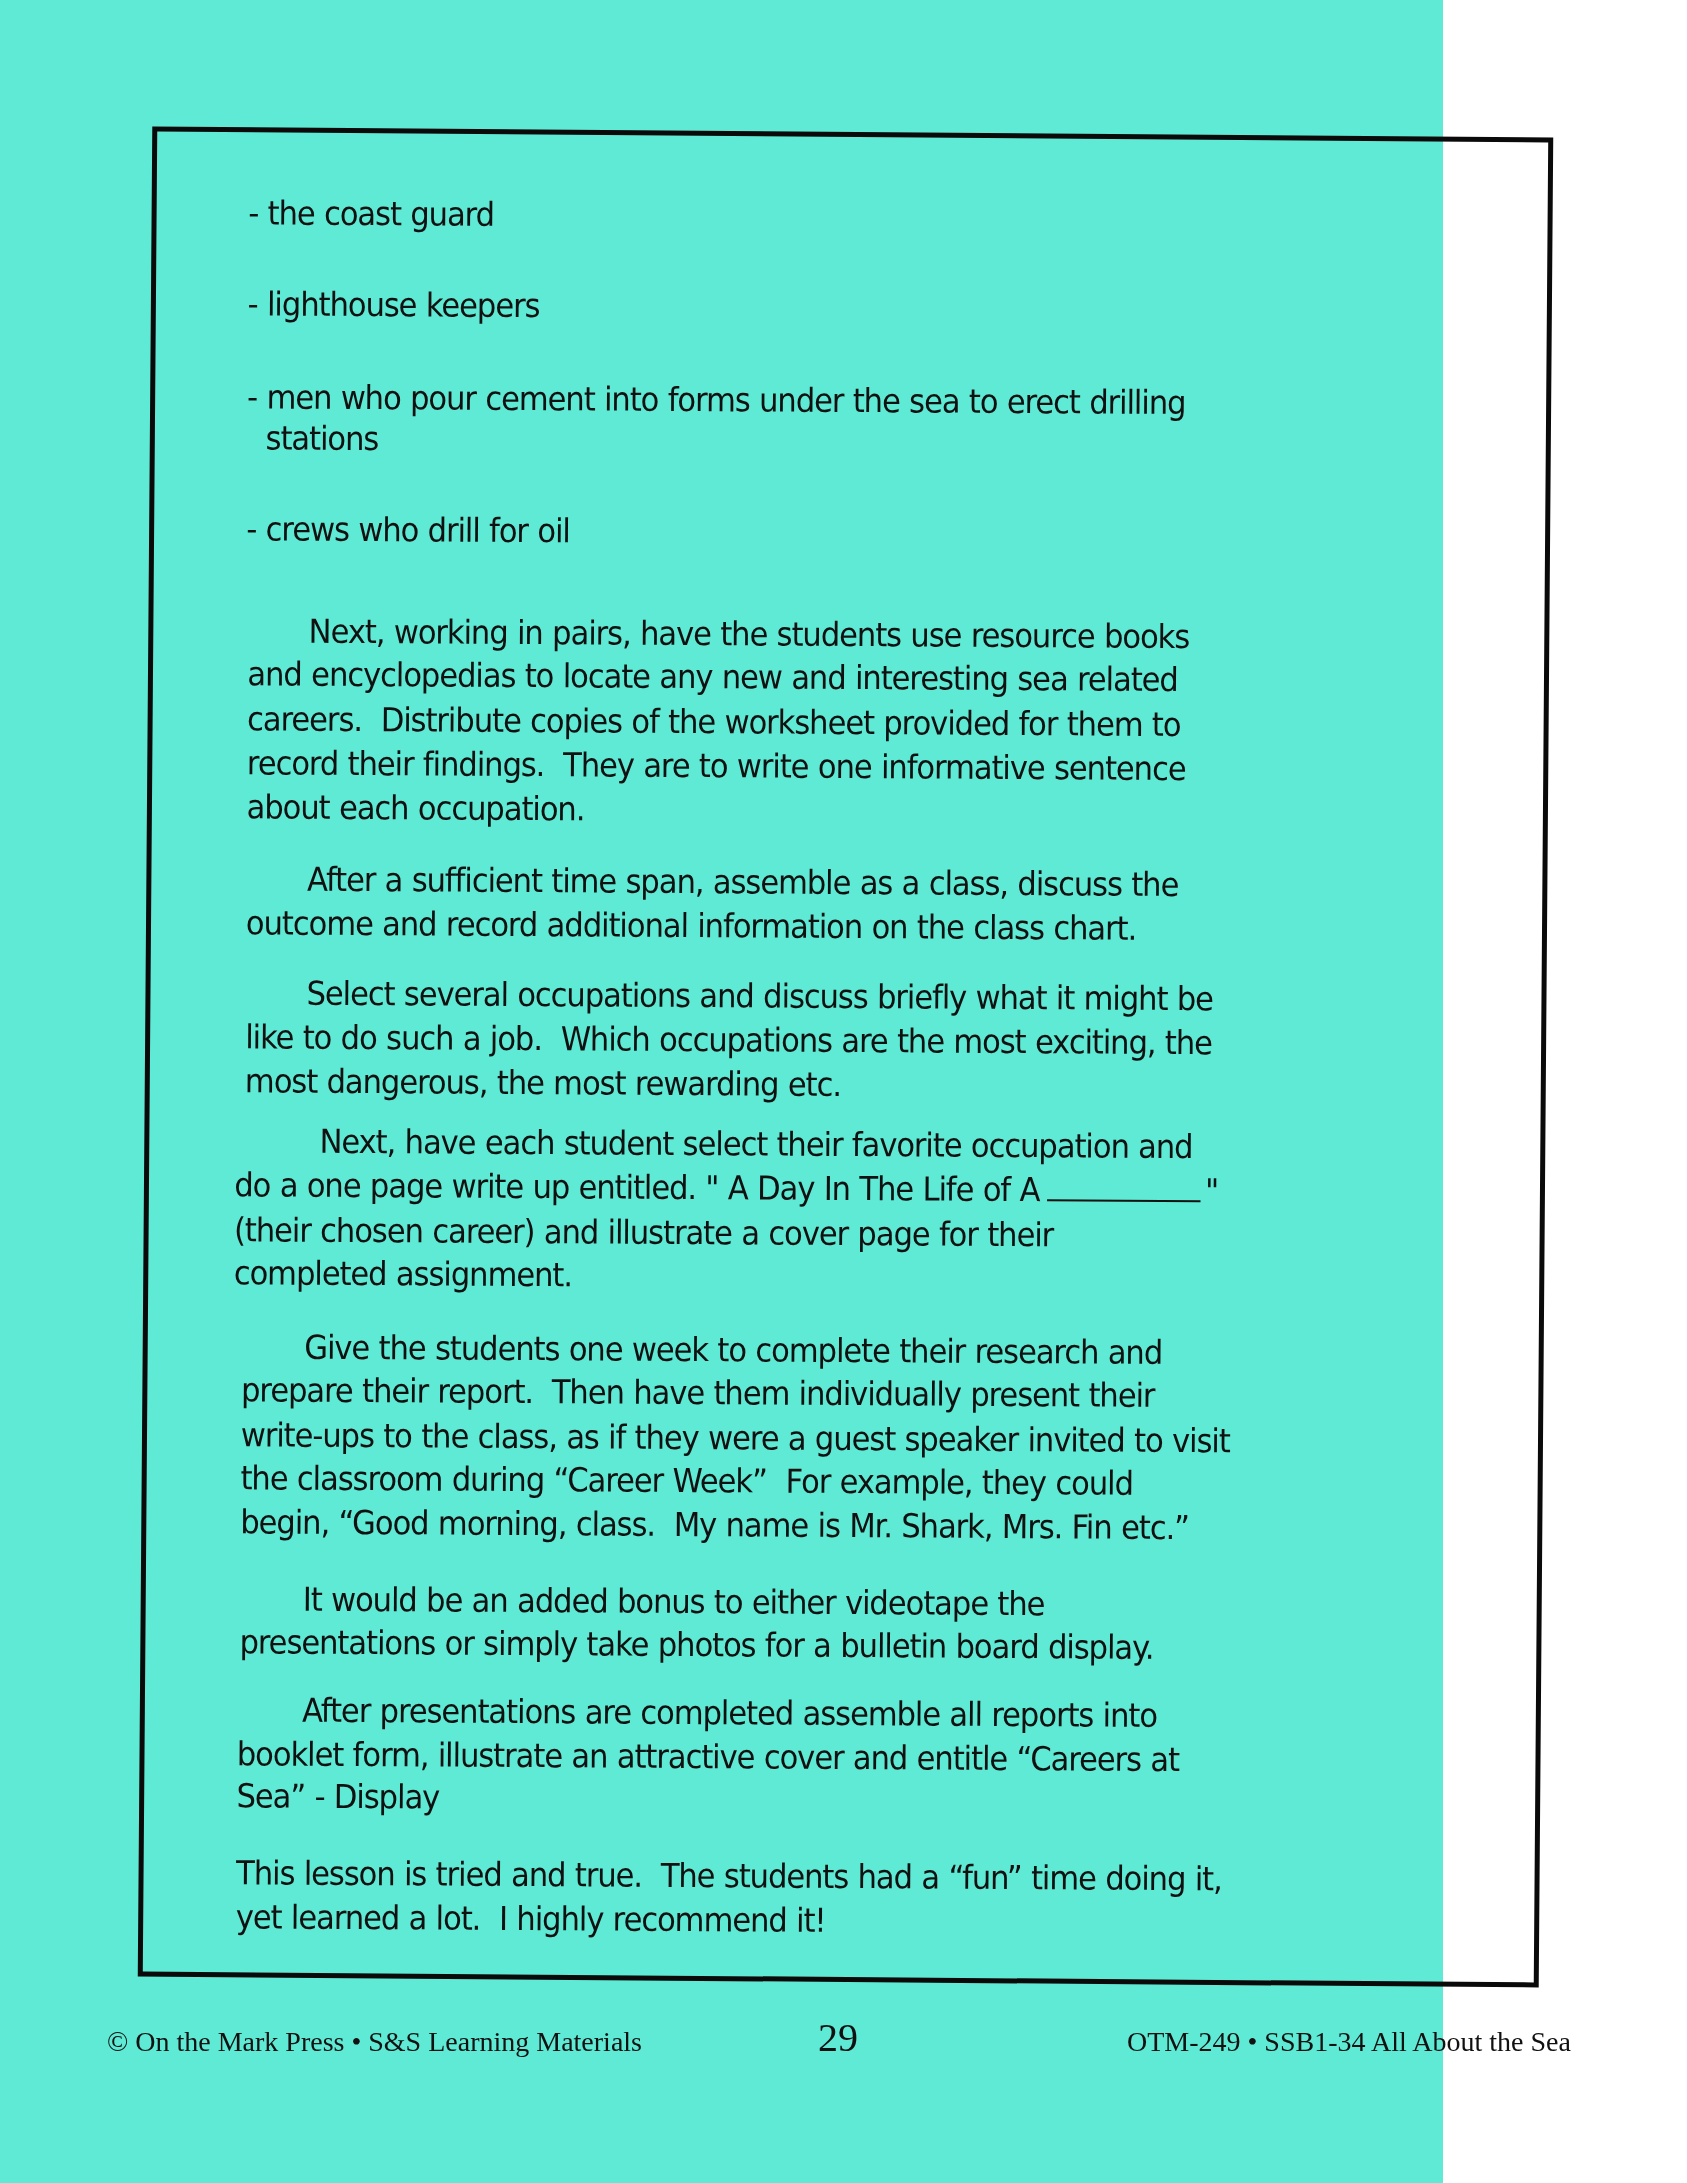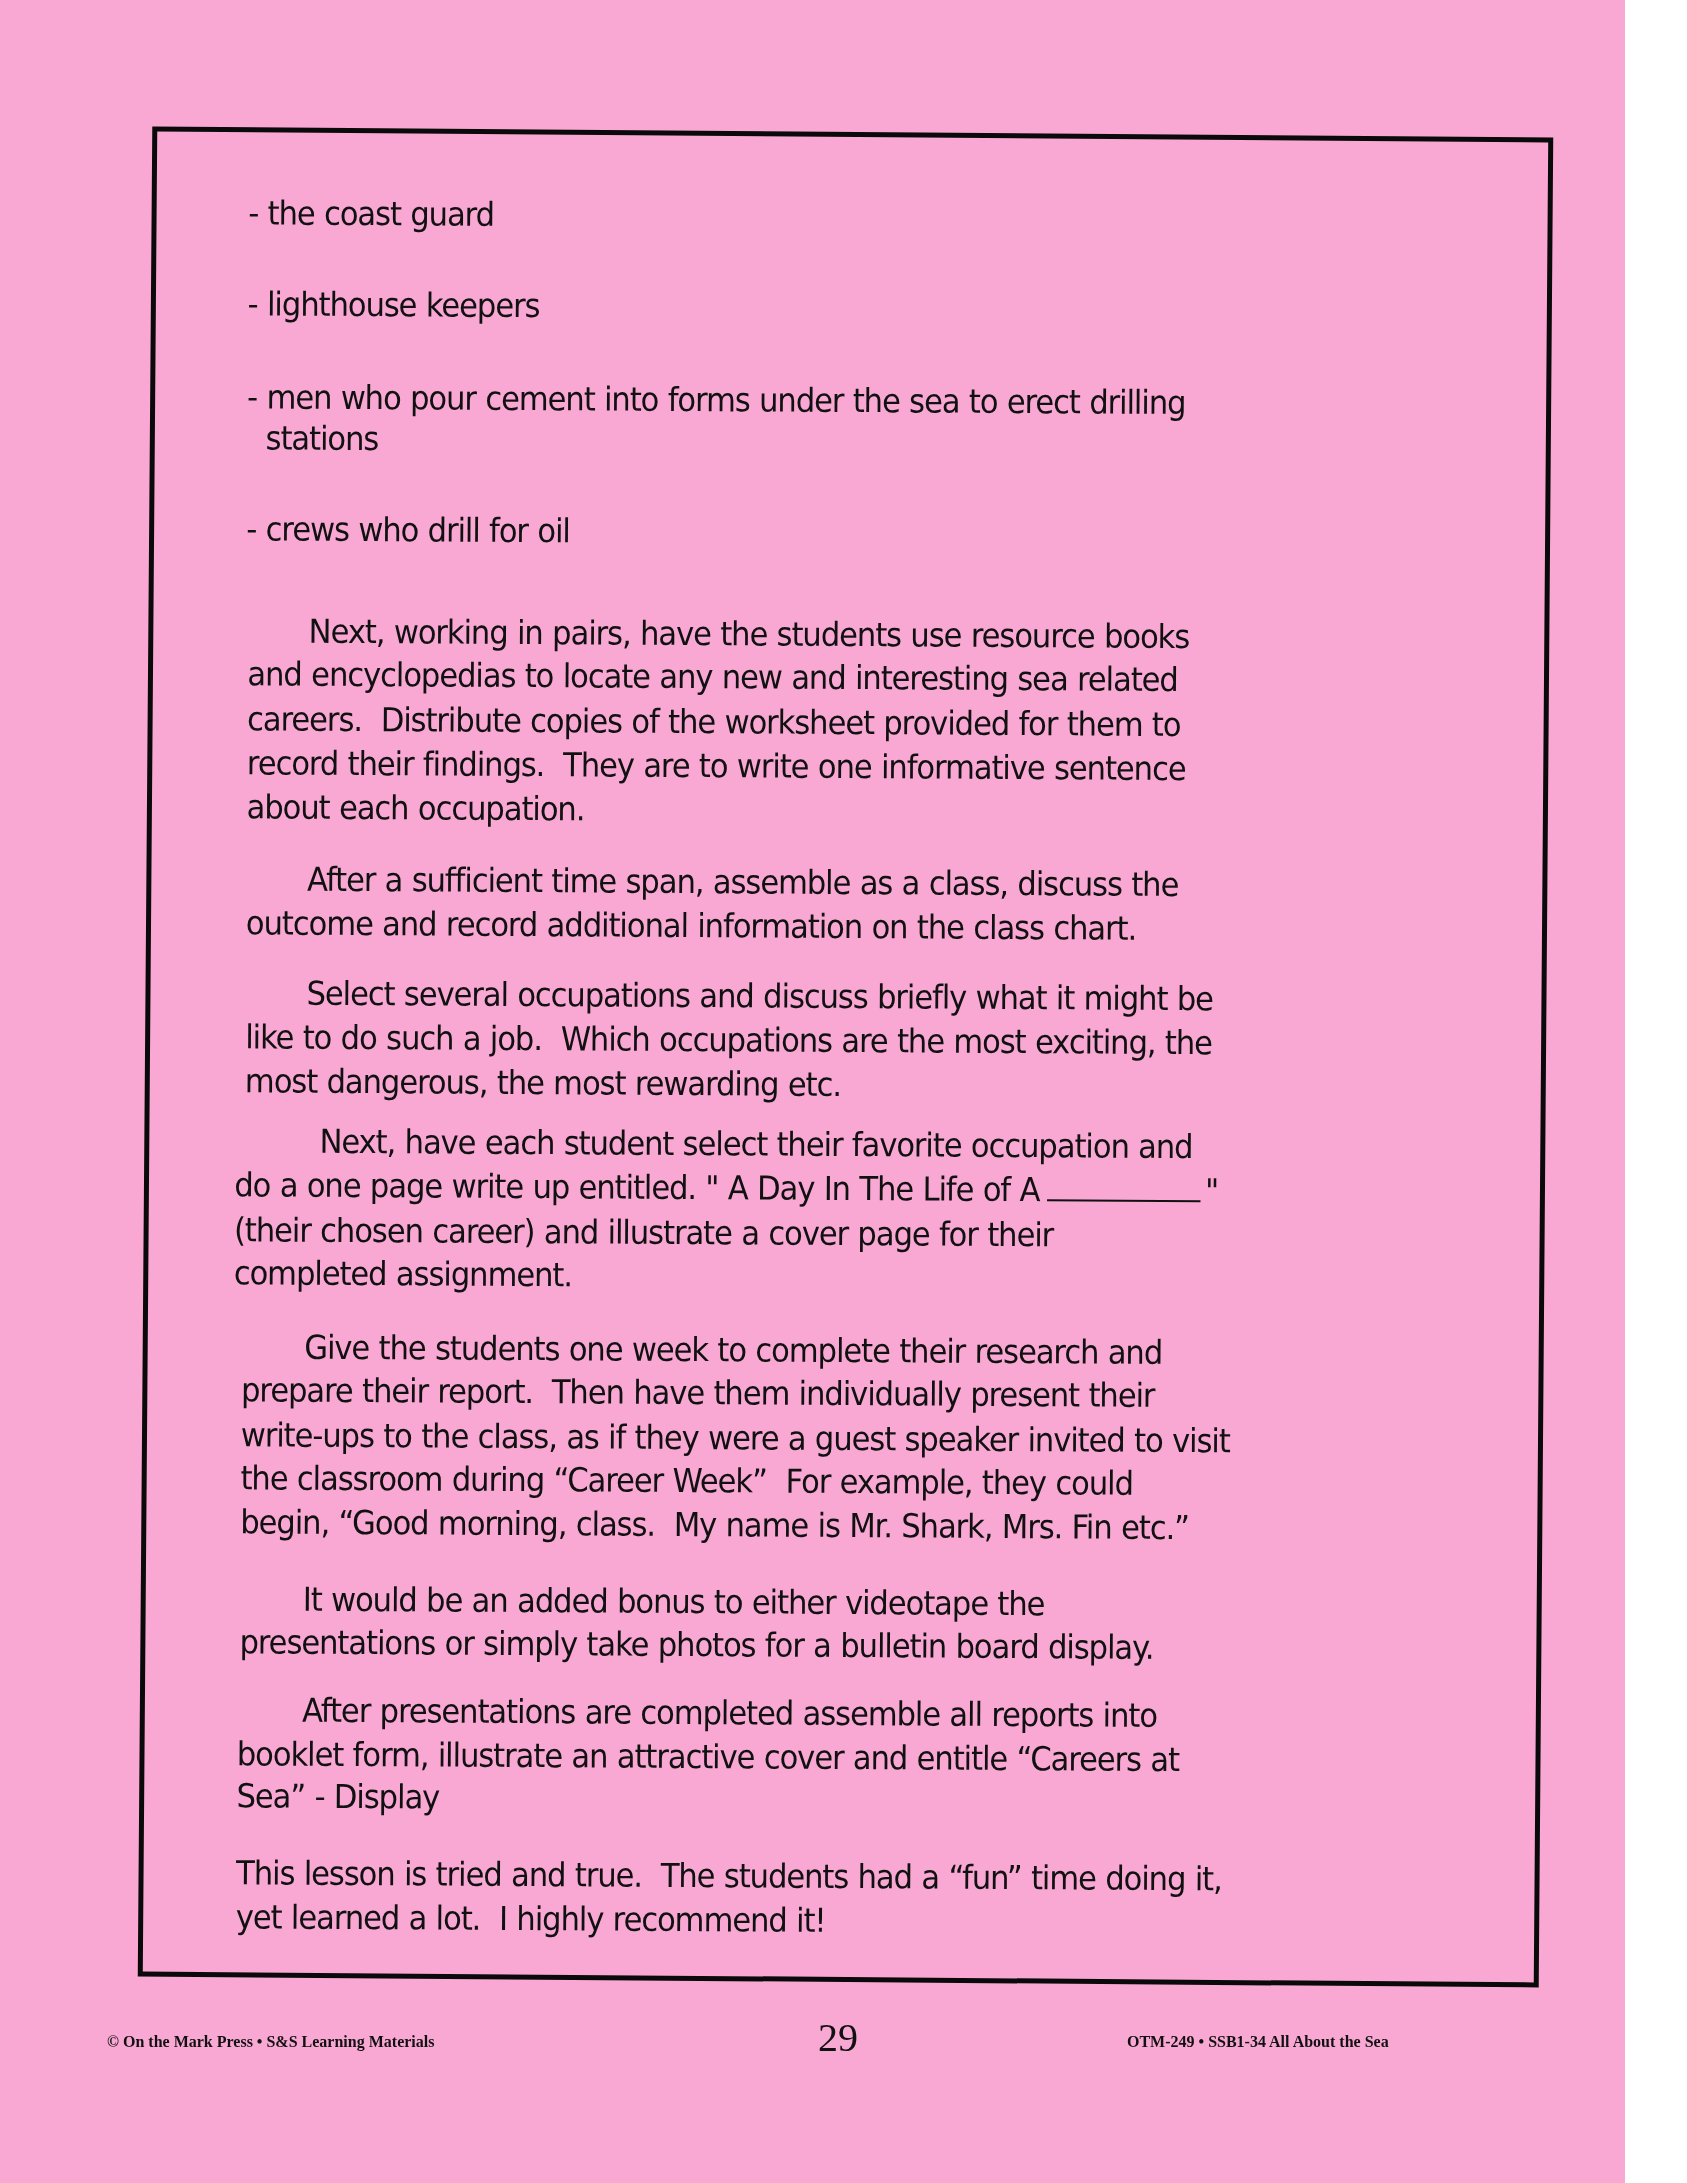--- a/index.html
+++ b/index.html
@@ -10,22 +10,22 @@
     body {
       width: 1687px;
       height: 2183px;
       position: relative;
       overflow: hidden;
       color: #111111;
     }
     .page {
       position: absolute;
       left: 0; top: 0;
-      width: 1625px; height: 2183px;
-      background: #f9a8d4;
+      width: 1443px; height: 2183px;
+      background: #5eead4;
     }
     .frame {
       position: absolute;
       left: 145px;
       top: 132px;
       width: 1401px;
       height: 1850px;
       border: 5.8px solid #0a0a0a;
       box-sizing: border-box;
       transform: rotate(0.45deg);
@@ -46,22 +46,22 @@
       line-height: 40px;
       letter-spacing: -1.2px;
       word-spacing: 0.8px;
       color: #111111;
       transform: scaleX(0.93);
       transform-origin: left center;
     }
     .footer-left, .footer-right {
       position: absolute;
       font-family: "Liberation Serif", serif;
-      font-weight: bold;
-      font-size: 16px;
+      font-weight: normal;
+      font-size: 28px;
       line-height: 28px;
       color: #111111;
       white-space: pre;
     }
     .footer-left { left: 107px; top: 2028px; }
     .footer-right { left: 1127px; top: 2028px; }
     .page-number {
       position: absolute;
       left: 818px;
       top: 2020px;

